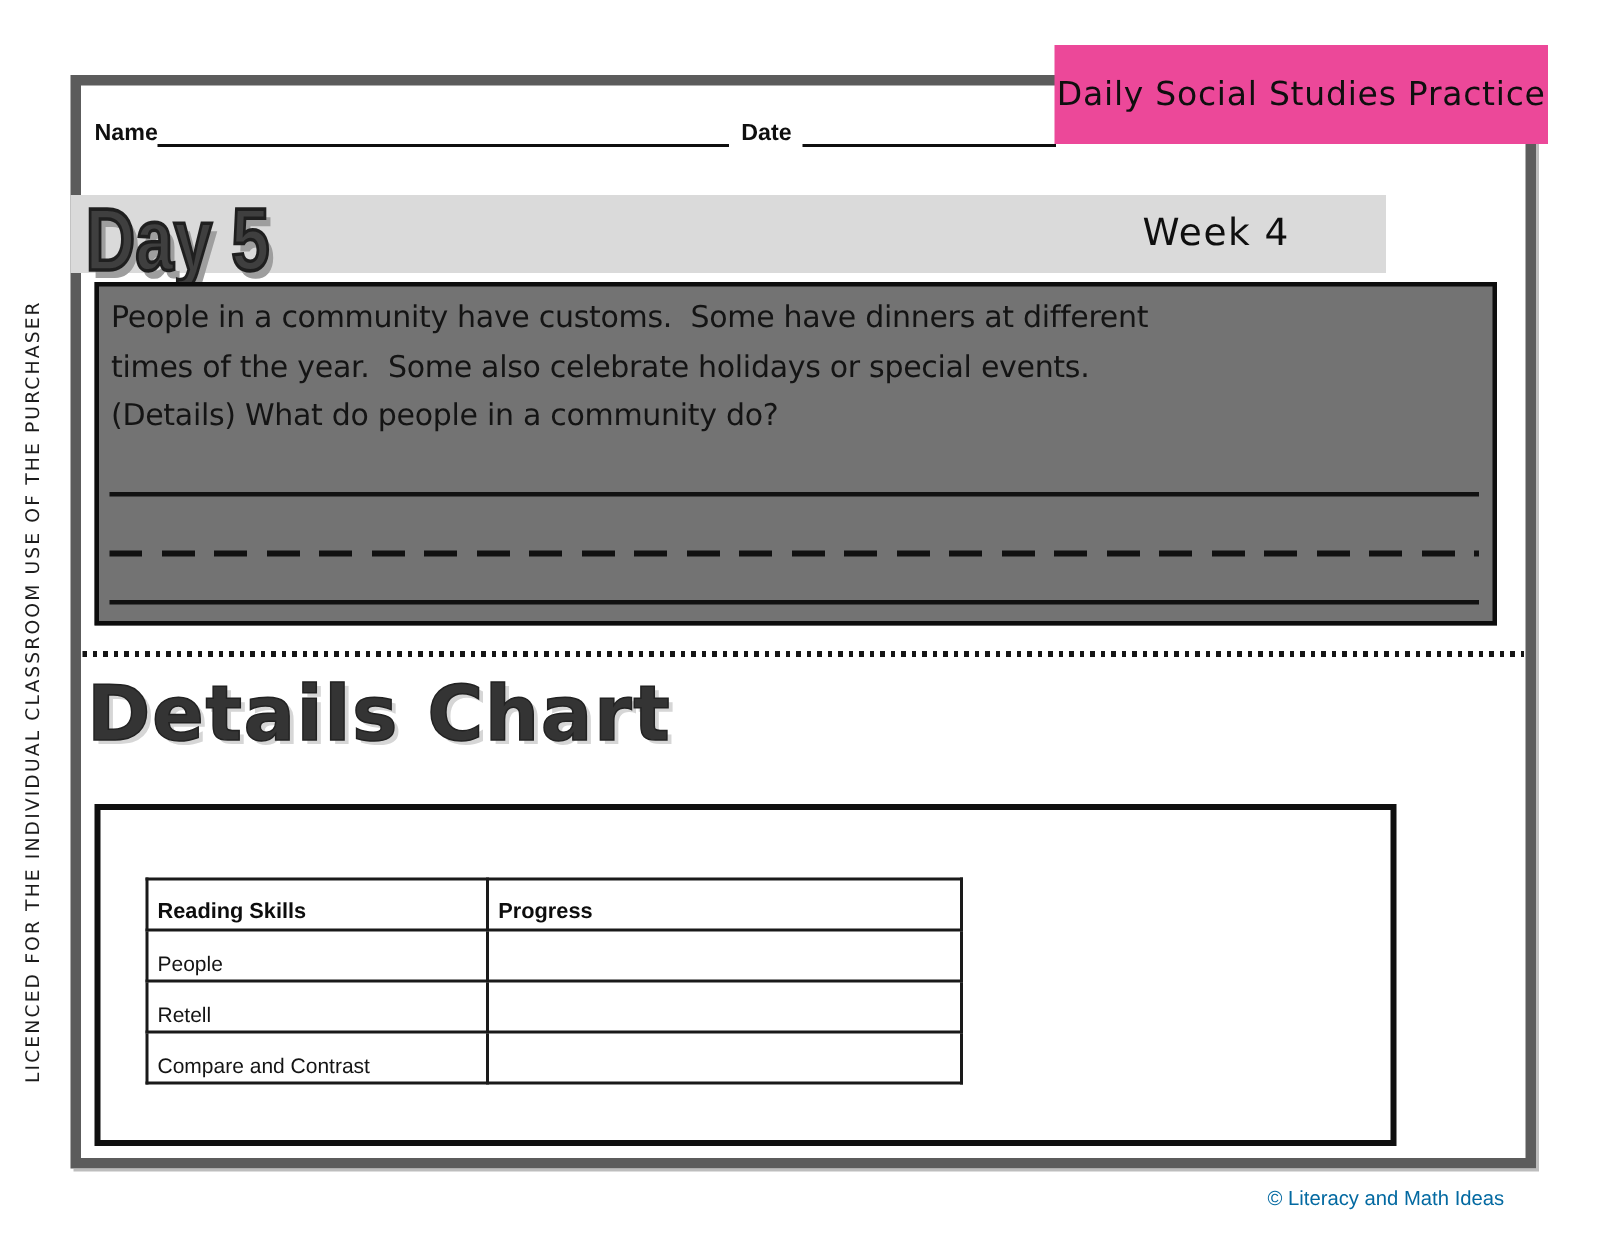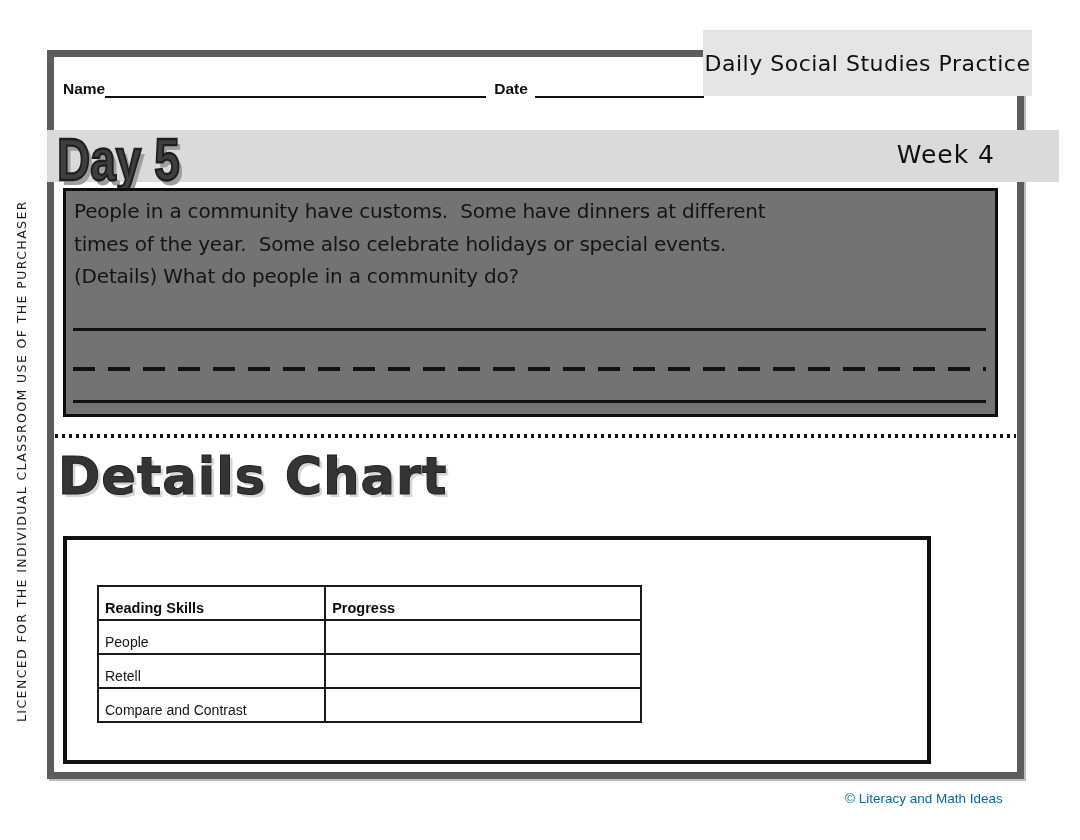--- a/index.html
+++ b/index.html
@@ -18,36 +18,36 @@
   
   .frame {
     position: absolute; left: 47px; top: 50px; width: 977px; height: 729px;
     border: 7px solid #5c5c5c;
     box-shadow: 2px 2px 0 #bdbdbd;
   }
 
   
   .title-banner {
     position: absolute; left: 703px; top: 30px; width: 329px; height: 66px;
-    background: #e5e5e5; display: flex; align-items: center; justify-content: center;
+    background: #ec4899; display: flex; align-items: center; justify-content: center;
     font-family: "DejaVu Sans", sans-serif; font-size: 22px; color: #0f0f0f;
     letter-spacing: 0.5px; z-index: 3;
   }
 
   
   .name-date { position: absolute; left: 63px; top: 76px; height: 22px; display: flex; align-items: flex-end; z-index: 2; }
   .nd-label { font-size: 15.5px; font-weight: 600; color: #0f0f0f; line-height: 18px; }
   .nd-line { border-bottom: 2px solid #0f0f0f; height: 18px; }
   .nd-line.name-line { width: 381px; }
   .nd-line.date-line { width: 169px; margin-left: 7px; }
   .nd-gap { width: 8px; }
 
   
   .day-banner {
-    position: absolute; left: 47px; top: 130px; width: 1012px; height: 52px;
+    position: absolute; left: 47px; top: 130px; width: 877px; height: 52px;
     background: #dadada; z-index: 2;
   }
   .day-title {
     position: absolute; left: 10px; top: -4px;
     font-family: "Liberation Sans", sans-serif;
     font-size: 50px; font-weight: 900; letter-spacing: 0px;
     color: #3f3f3f; -webkit-text-stroke: 2px #1f1f1f;
     text-shadow: 4px 4px 0 #9e9e9e;
     transform: scale(0.92, 1.18); transform-origin: top left;
     z-index: 4;

